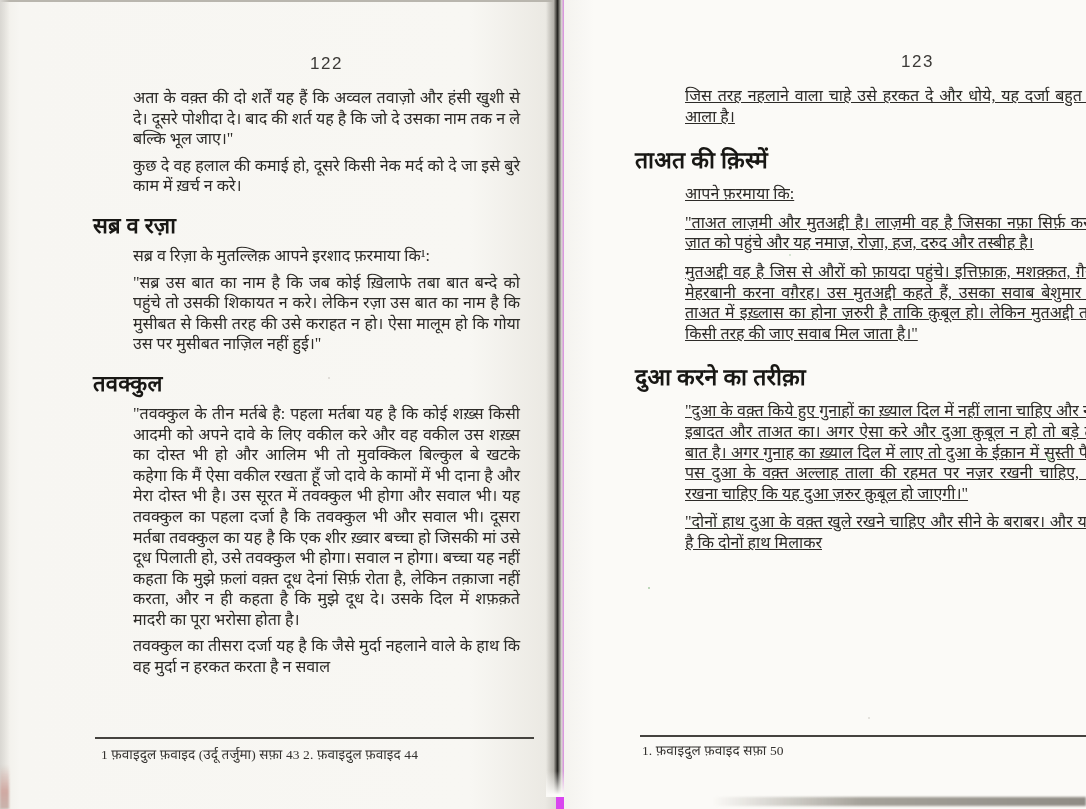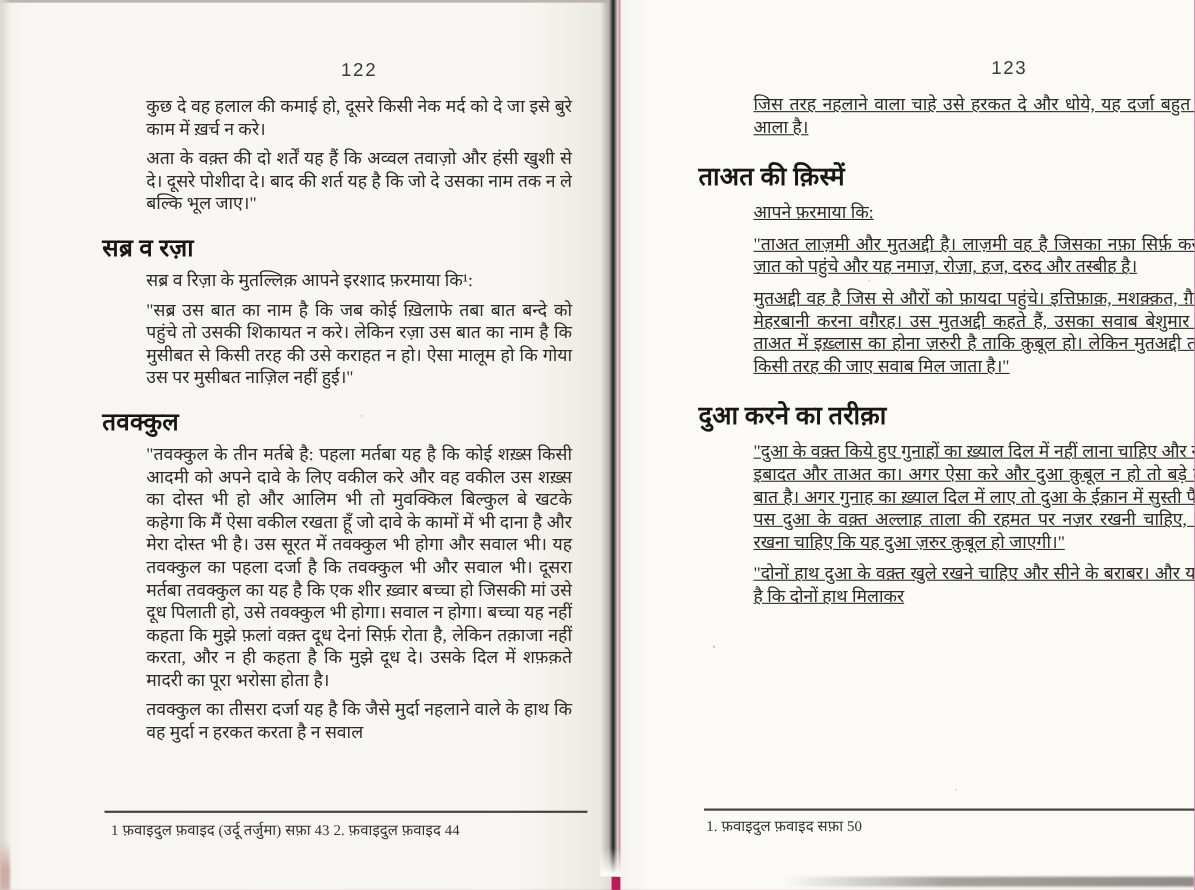--- a/index.html
+++ b/index.html
@@ -1,21 +1,21 @@
 <!DOCTYPE html>
 <html><head>
 <meta charset="utf-8">
 <style>
   html,body{margin:0;padding:0;}
   body{
     width:1086px;height:809px;overflow:hidden;
     background:#e9e7e2;
     font-family:"Liberation Serif","DejaVu Serif",serif;
   }
-  .spread{position:relative;width:1086px;height:809px;background:#be185d;overflow:hidden;}
+  .spread{position:relative;width:1086px;height:809px;background:#d946ef;overflow:hidden;}
 
   
   .page{position:absolute;top:0;height:809px;box-sizing:border-box;}
   .page-left{
     left:0;width:556px;
     background:linear-gradient(to right,#f0eee8 0px,#f7f6f2 20px,#f8f7f3 470px,#ebe9e3 545px,#dcdad4 556px);
     border-top:2px solid #b9b6ae;
   }
   .page-right{
     left:564px;width:612px;
@@ -91,22 +91,22 @@
   }
 </style>
 </head>
 <body>
 
 <div class="spread">
 
   <div class="page page-left">
     <div class="content">
       <div class="page-number">122</div>
+      <p class="para">अता के वक़्त की दो शर्तें यह हैं कि अव्वल तवाज़ो और हंसी खुशी से दे। दूसरे पोशीदा दे। बाद की शर्त यह है कि जो दे उसका नाम तक न ले बल्कि भूल जाए।"</p>
       <p class="para">कुछ दे वह हलाल की कमाई हो, दूसरे किसी नेक मर्द को दे जा इसे बुरे काम में ख़र्च न करे।</p>
-      <p class="para">अता के वक़्त की दो शर्तें यह हैं कि अव्वल तवाज़ो और हंसी खुशी से दे। दूसरे पोशीदा दे। बाद की शर्त यह है कि जो दे उसका नाम तक न ले बल्कि भूल जाए।"</p>
       <div class="heading">सब्र व रज़ा</div>
       <p class="para">सब्र व रिज़ा के मुतल्लिक़ आपने इरशाद फ़रमाया कि¹:</p>
       <p class="para">"सब्र उस बात का नाम है कि जब कोई ख़िलाफे तबा बात बन्दे को पहुंचे तो उसकी शिकायत न करे। लेकिन रज़ा उस बात का नाम है कि मुसीबत से किसी तरह की उसे कराहत न हो। ऐसा मालूम हो कि गोया उस पर मुसीबत नाज़िल नहीं हुई।"</p>
       <div class="heading">तवक्कुल</div>
       <p class="para">"तवक्कुल के तीन मर्तबे है: पहला मर्तबा यह है कि कोई शख़्स किसी आदमी को अपने दावे के लिए वकील करे और वह वकील उस शख़्स का दोस्त भी हो और आलिम भी तो मुवक्किल बिल्कुल बे खटके कहेगा कि मैं ऐसा वकील रखता हूँ जो दावे के कामों में भी दाना है और मेरा दोस्त भी है। उस सूरत में तवक्कुल भी होगा और सवाल भी। यह तवक्कुल का पहला दर्जा है कि तवक्कुल भी और सवाल भी। दूसरा मर्तबा तवक्कुल का यह है कि एक शीर ख़्वार बच्चा हो जिसकी मां उसे दूध पिलाती हो, उसे तवक्कुल भी होगा। सवाल न होगा। बच्चा यह नहीं कहता कि मुझे फ़लां वक़्त दूध देनां सिर्फ़ रोता है, लेकिन तक़ाजा नहीं करता, और न ही कहता है कि मुझे दूध दे। उसके दिल में शफ़क़ते मादरी का पूरा भरोसा होता है।</p>
       <p class="para">तवक्कुल का तीसरा दर्जा यह है कि जैसे मुर्दा नहलाने वाले के हाथ कि वह मुर्दा न हरकत करता है न सवाल</p>
     </div>
     <div class="footnote-rule"></div>
     <div class="footnote">1 फ़वाइदुल फ़वाइद (उर्दू तर्जुमा) सफ़ा 43 2. फ़वाइदुल फ़वाइद 44</div>
   </div>

